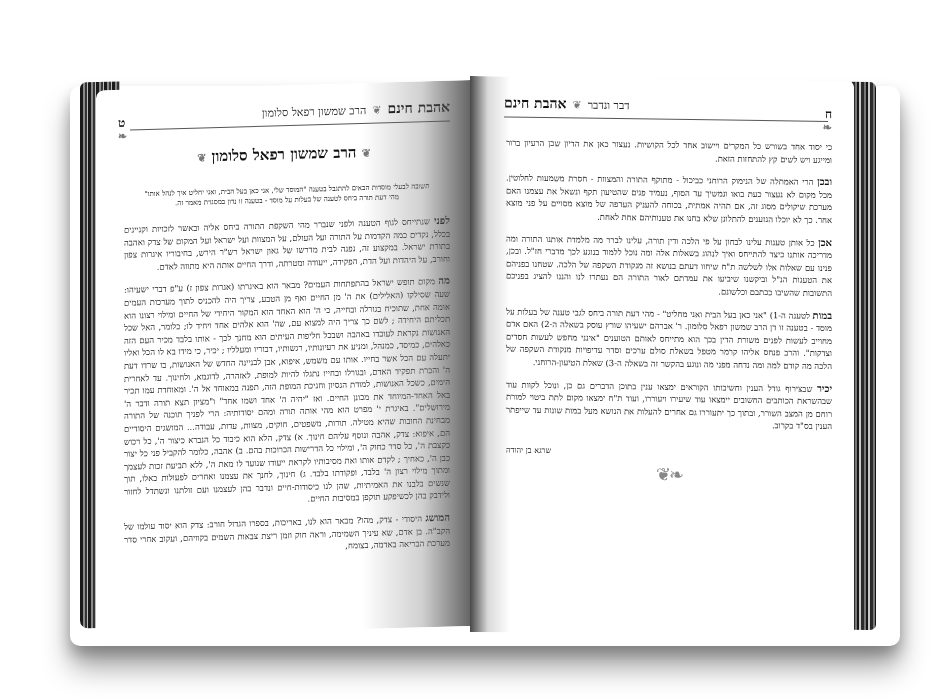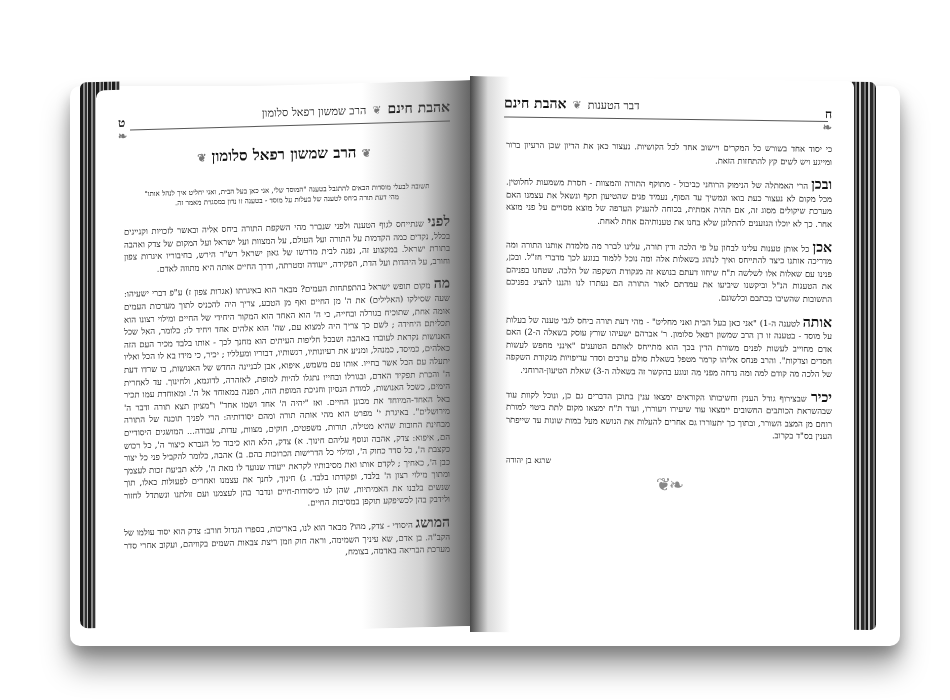--- a/index.html
+++ b/index.html
@@ -24,21 +24,21 @@
     background: linear-gradient(90deg, rgba(40,40,40,0.85) 0%, rgba(150,150,150,0.35) 45%, rgba(255,255,255,0) 100%); pointer-events:none; }
   .running-head { position:absolute; top:18px; font-size:12px; white-space:nowrap; display:flex; align-items:baseline; gap:6px; }
   .running-head .book-title { font-weight:bold; font-size:14px; }
   .running-head .sub { font-size:11px; color:#222; }
   .head-rule { position:absolute; top:40px; height:1px; background:#555; }
   .page-num { position:absolute; top:26px; font-size:12px; font-weight:bold; }
   .flourish { color:#777; font-size:11px; }
   .article-title { position:absolute; top:60px; width:100%; text-align:center; font-size:15px; font-weight:bold; }
   .text { position:absolute; font-size:8.4px; line-height:12.6px; text-align:justify; }
   .text p { margin:0 0 10px 0; }
-  .text b { font-weight:bold; font-size:14px; }
+  .text b { font-weight:bold; font-size:10px;font-family:Liberation Serif, serif; }
   .note { font-size:7px; text-align:center; line-height:10px; }
   .signature { font-size:8px; margin-top:16px; }
   .ornament { text-align:center; color:#888; font-size:18px; margin-top:10px; letter-spacing:-2px; }
 </style>
 </head>
 <body>
 
 <div class="book-shadow"></div>
 <div class="stack-left"></div>
 <div class="stack-right"></div>
@@ -77,41 +77,41 @@
       <span>היסודי - צדק, מהו? מבאר הוא לנו, באריכות, בספרו הגדול חורב: צדק הוא יסוד עולמו של הקב"ה. בן אדם, שא עיניך השמימה, וראה חוק וזמן ריצת צבאות השמים בקוויהם, ועקוב אחרי סדר מערכת הבריאה באדמה, בצומח,</span>
     </p>
   </div>
   <div class="gutter-left"></div>
 </div>
 
 <div class="page page-right">
   <div class="running-head" style="left:34px; direction:ltr;">
     <span class="book-title">אהבת חינם</span>
     <span class="flourish">❦</span>
-    <span class="sub">דבר הטענות</span>
+    <span class="sub">דבר ונדבר</span>
   </div>
   <div class="head-rule" style="left:34px; right:26px;"></div>
   <div class="page-num" style="right:22px;">ח</div>
   <div class="page-num flourish" style="right:22px; top:40px;">❧</div>
 
   <div class="text" style="left:36px; right:22px; top:60px;">
     <p>
       <b></b>
       <span>כי יסוד אחד בשורש כל המקרים ויישוב אחד לכל הקושיות. נעצור כאן את הדיון שכן הרעיון ברור ומייגע ויש לשים קץ להתחזות הזאת.</span>
     </p>
     <p>
       <b>ובכן</b>
       <span>הרי האמתלה של הנימוק הרוחני כביכול - מתוקף התורה והמצוות - חסרת משמעות לחלוטין. מכל מקום לא נעצור כעת בואו ונמשיך עד הסוף, נעמיד פנים שהטיעון תקף ונשאל את עצמנו האם מערכת שיקולים מסוג זה, אם תהיה אמתית, בכוחה להעניק העדפה של מוצא מסויים על פני מוצא אחר. כך לא יוכלו הנזענים להתלונן שלא בחנו את טענותיהם אחת לאחת.</span>
     </p>
     <p>
       <b>אכן</b>
       <span>כל אותן טענות עלינו לבחון על פי הלכה ודין תורה, עלינו לברר מה מלמדת אותנו התורה ומה מדריכה אותנו כיצד להתייחס ואיך לנהוג בשאלות אלה ומה נוכל ללמוד בנוגע לכך מדברי חז"ל. ובכן, פנינו עם שאלות אלו לשלשה ת"ח שיחוו דעתם בנושא זה מנקודת השקפה של הלכה. שטחנו בפניהם את הטענות הנ"ל וביקשנו שיביעו את עמדתם לאור התורה הם נעתרו לנו והננו להציג בפניכם התשובות שהשיבו ככתבם וכלשונם.</span>
     </p>
     <p>
-      <b>אותה</b>
+      <b>במות</b>
       <span>לטענה ה-1) "אני כאן בעל הבית ואני מחליט" - מהי דעת תורה ביחס לגבי טענה של בעלות על מוסד - בטענה זו דן הרב שמשון רפאל סלומון. ר' אברהם ישעיהו שורץ עוסק בשאלה ה-2) האם אדם מחוייב לעשות לפנים משורת הדין בכך הוא מתייחס לאותם הטוענים "אינני מחפש לעשות חסדים וצדקות". והרב פנחס אליהו קרמר מטפל בשאלת סולם ערכים וסדר עדיפויות מנקודת השקפה של הלכה מה קודם למה ומה נדחה מפני מה ונוגע בהקשר זה בשאלה ה-3) שאלת הטיעון-הרוחני.</span>
     </p>
     <p>
       <b>יכיר</b>
       <span>שבצירוף גודל הענין וחשיבותו הקוראים ימצאו ענין בתוכן הדברים גם כן, ונוכל לקוות עוד שבהשראת הכותבים החשובים יימצאו עוד שיעירו ויעוררו, ועוד ת"ח ימצאו מקום לתת ביטוי למורת רוחם מן המצב השורר, ובתוך כך יתעוררו גם אחרים להעלות את הנושא מעל במות שונות עד שייפתר הענין בס"ד בקרוב.</span>
     </p>
     <div class="signature" style="text-align:left;">שרגא בן יהודה</div>
     <div class="ornament">❧❦</div>
   </div>
   <div class="gutter-right"></div>

